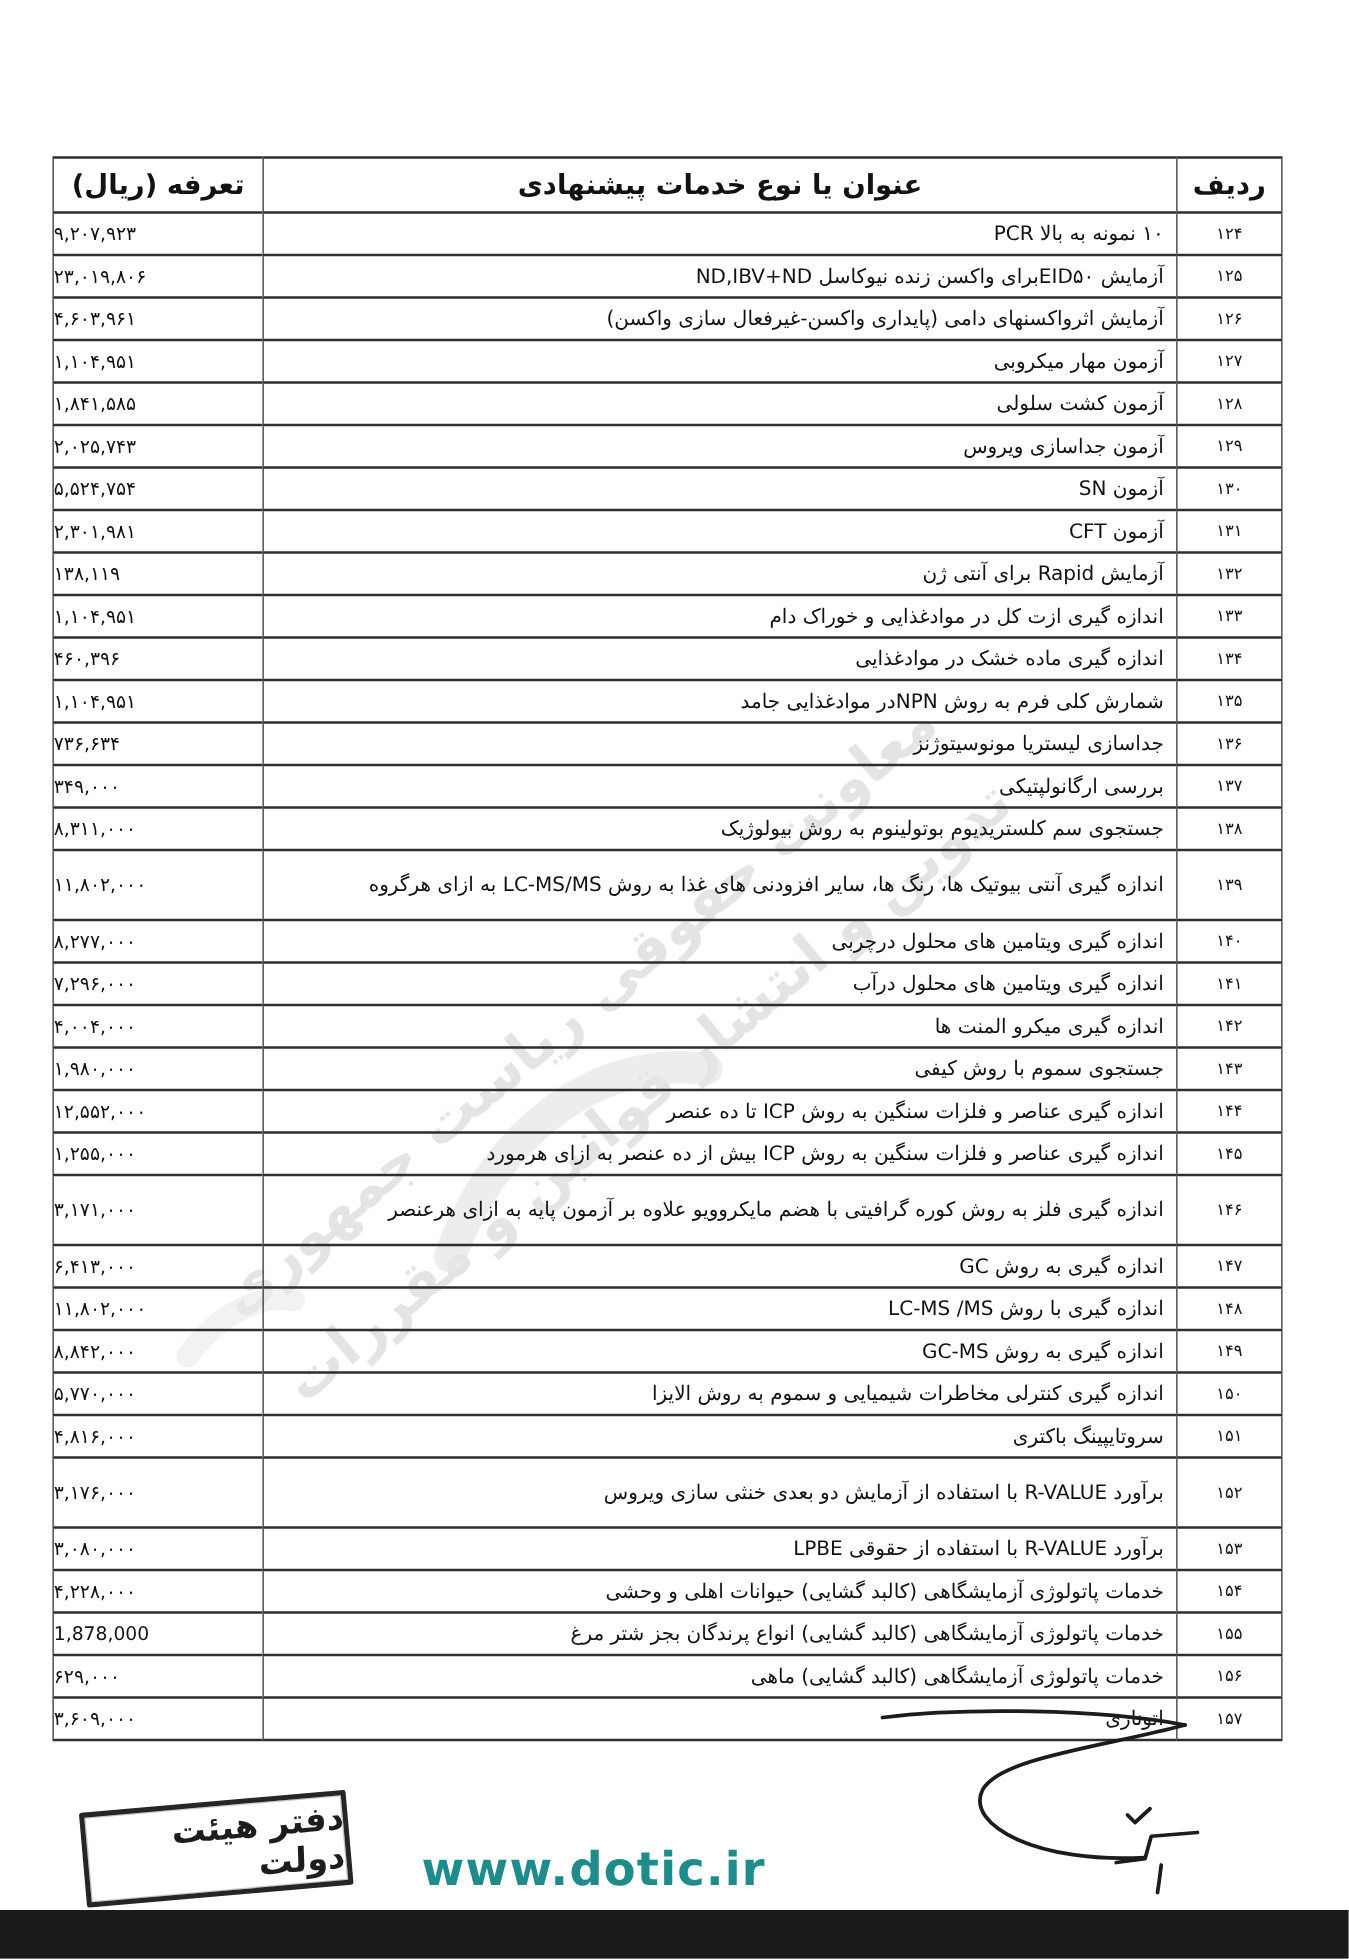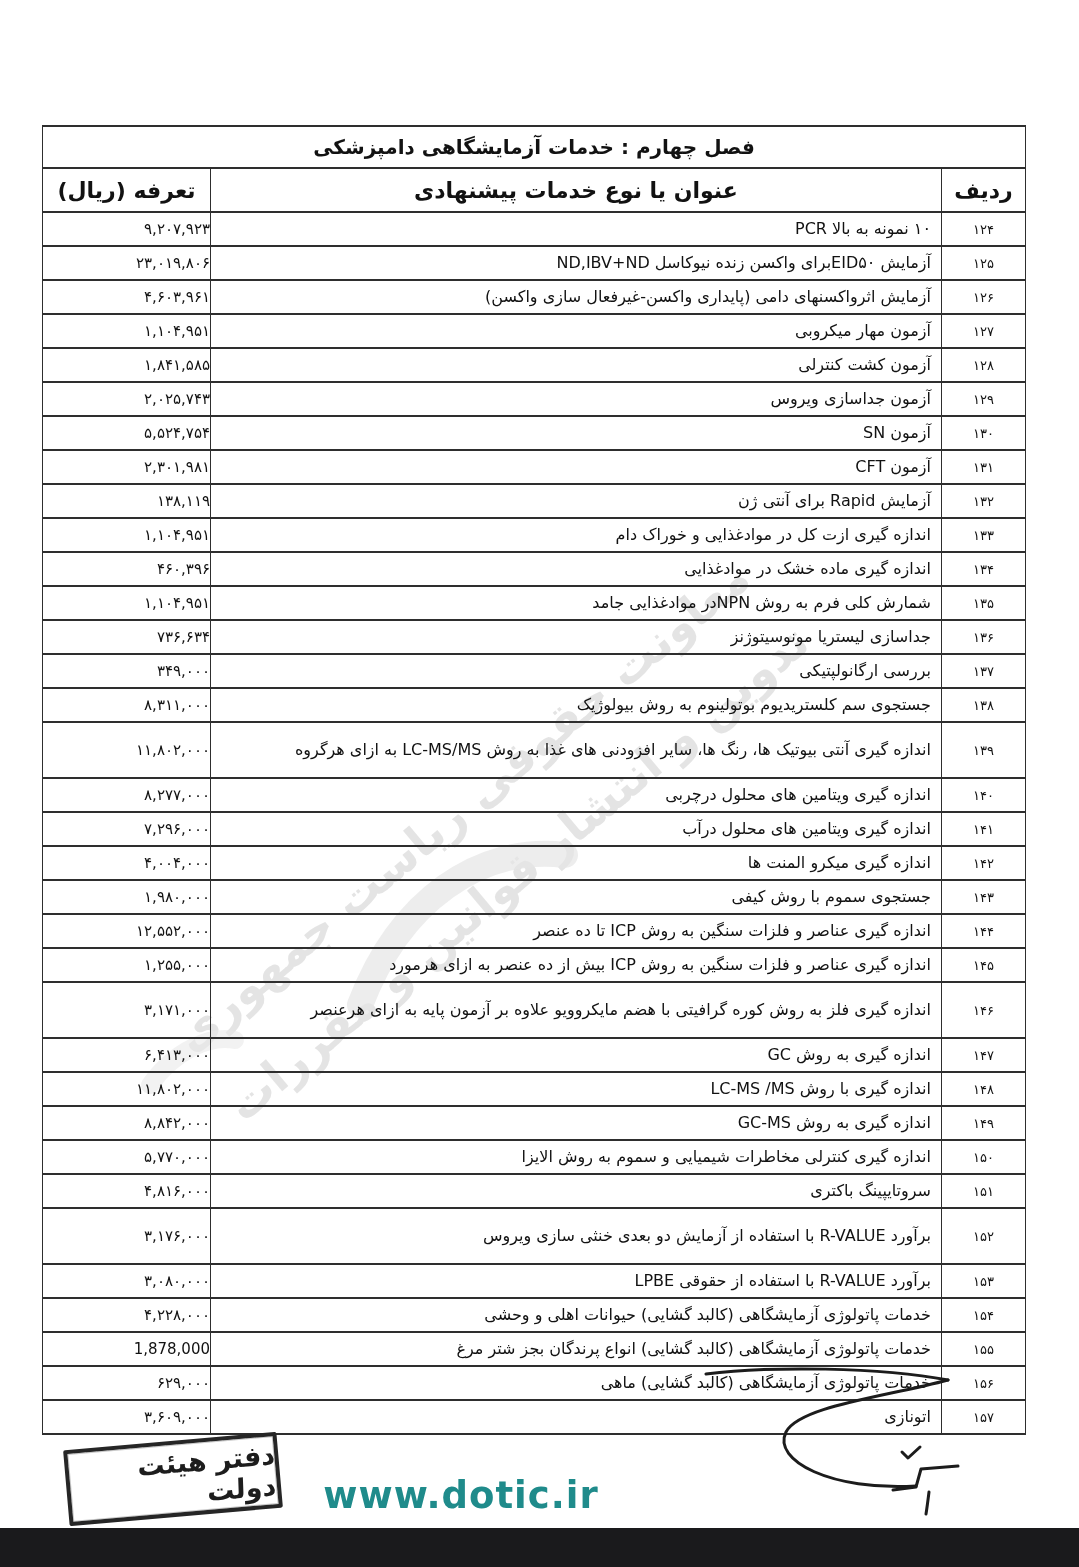--- a/index.html
+++ b/index.html
@@ -18,34 +18,34 @@
 
   
   .doc-table { position:absolute; left:42px; top:125px; width:983px; z-index:2;
                border-collapse:collapse; table-layout:fixed; background:transparent; direction:rtl; }
   .doc-table td, .doc-table th { border:1.5px solid #2e2e2e; border-top-width:2.5px; border-bottom-width:2.5px;
                color:#121212; vertical-align:middle; background:transparent; }
   .doc-table .title-cell { height:42px; text-align:center; font-weight:bold; font-size:20px; }
   .doc-table th { height:44px; text-align:center; font-weight:bold; font-size:22px; }
   .doc-table td.no    { text-align:center; font-size:13px; }
   .doc-table td.svc   { text-align:right; font-size:16px; padding:2px 10px 2px 6px; line-height:1.35; }
-  .doc-table td.trf   { text-align:right; font-size:15px; direction:rtl; }
+  .doc-table td.trf   { text-align:left; font-size:15px; direction:rtl; }
   .doc-table tr.row   { height:34px; }
   .doc-table tr.tall  { height:56px; }
 
   
   .stamp { position:absolute; left:66px; top:1441px; width:214px; height:76px; z-index:3;
            border:4px solid #262626; transform:rotate(-5deg); display:flex; align-items:center;
            justify-content:center; border-radius:2px;
            box-shadow:0 0 0 1px rgba(40,40,40,.25) inset; }
   .stamp span { font-size:27px; font-weight:bold; color:#1d1d1d; letter-spacing:2px;
                 direction:rtl; transform:skewX(-3deg); }
 
   
-  .footer-url { position:absolute; left:2px; top:1474px; width:918px; text-align:center; z-index:3;
+  .footer-url { position:absolute; left:16px; top:1474px; width:918px; text-align:center; z-index:3;
                 font-size:37px; font-weight:bold; letter-spacing:1px; }
 
   
   .bottom-bar { position:absolute; left:0; top:1528px; width:1079px; height:39px;
                 background:#1a1a1c; z-index:4; }
 
   
   .handwriting { position:absolute; left:0; top:0; width:1079px; height:1567px; z-index:5;
                  pointer-events:none; }
 </style>
@@ -63,23 +63,20 @@
     <path d="M 150 1085 C 175 1050, 210 1035, 235 1040" stroke="#e9e9e9" stroke-width="18" fill="none" stroke-linecap="round" opacity="0.6"></path>
   </svg>
 
   <table class="doc-table" dir="rtl">
     <colgroup>
       <col style="width:84px">
       <col style="width:731px">
       <col style="width:168px">
     </colgroup>
     <tbody>
-      <tr>
-        <td class="title-cell" colspan="3">فصل چهارم : خدمات آزمایشگاهی دامپزشکی</td>
-      </tr>
       <tr>
         <th>ردیف</th>
         <th>عنوان یا نوع خدمات پیشنهادی</th>
         <th>تعرفه (ریال)</th>
       </tr>
     <tr class="row">
       <td class="no">۱۲۴</td>
       <td class="svc">۱۰ نمونه به بالا PCR</td>
       <td class="trf">۹,۲۰۷,۹۲۳</td>
     </tr>
@@ -93,21 +90,21 @@
       <td class="svc">آزمایش اثرواکسنهای دامی (پایداری واکسن-غیرفعال سازی واکسن)</td>
       <td class="trf">۴,۶۰۳,۹۶۱</td>
     </tr>
         <tr class="row">
       <td class="no">۱۲۷</td>
       <td class="svc">آزمون مهار میکروبی</td>
       <td class="trf">۱,۱۰۴,۹۵۱</td>
     </tr>
         <tr class="row">
       <td class="no">۱۲۸</td>
-      <td class="svc">آزمون کشت کنترلی</td>
+      <td class="svc">آزمون کشت سلولی</td>
       <td class="trf">۱,۸۴۱,۵۸۵</td>
     </tr>
         <tr class="row">
       <td class="no">۱۲۹</td>
       <td class="svc">آزمون جداسازی ویروس</td>
       <td class="trf">۲,۰۲۵,۷۴۳</td>
     </tr>
         <tr class="row">
       <td class="no">۱۳۰</td>
       <td class="svc">آزمون SN</td>

